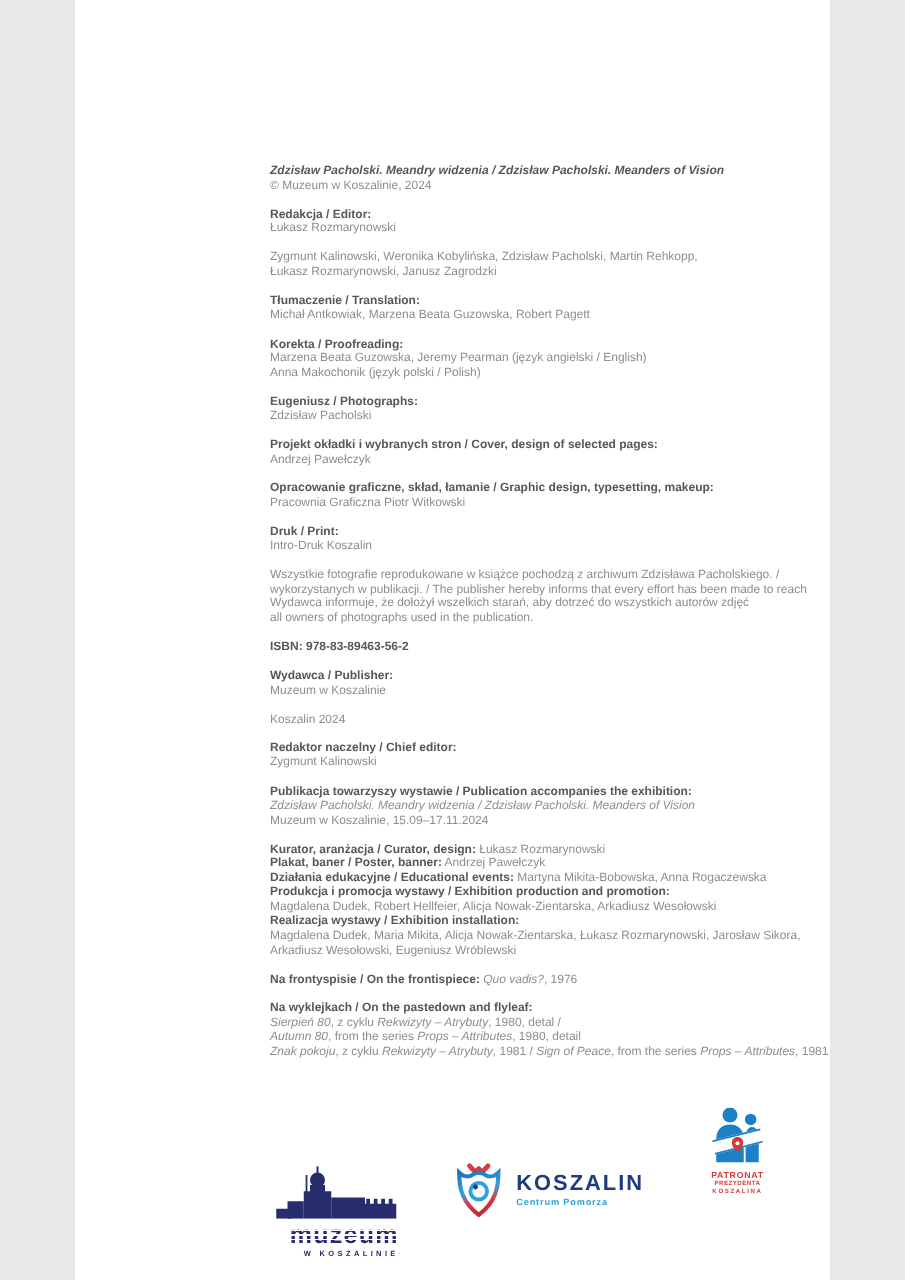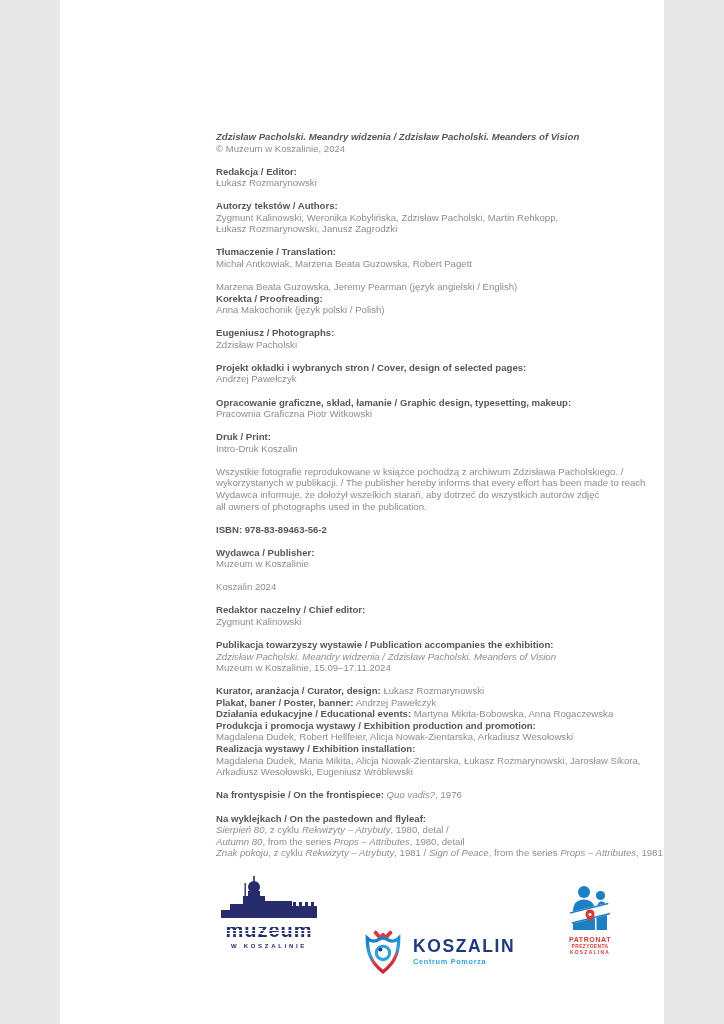--- a/index.html
+++ b/index.html
@@ -24,22 +24,22 @@
     white-space:nowrap;
     color:#8b8d90;
   }
   .seg-r{color:#8b8d90;font-weight:normal;font-style:normal;}
   .seg-b{color:#56575a;font-weight:bold;font-style:normal;}
   .seg-i{color:#8b8d90;font-weight:normal;font-style:italic;}
   .seg-bi{color:#56575a;font-weight:bold;font-style:italic;}
 
   
   .muzeum-logo{
-    position:absolute;left:159px;top:876px;width:100px;
-    text-align:center;color:#272c6d;
+    position:absolute;left:159px;top:933px;width:100px;
+    text-align:right;color:#272c6d;
   }
   .muzeum-word{
     position:relative;display:inline-block;
     font-size:20px;font-weight:bold;letter-spacing:1px;line-height:17px;
     color:#272c6d;
   }
   .muzeum-word::after{
     content:"";position:absolute;left:-2px;right:-2px;top:1px;bottom:0;
     background:repeating-linear-gradient(to bottom, transparent 0 2.7px, #ffffff 2.7px 3.8px);
   }
@@ -75,31 +75,30 @@
   <div class="content">
       <div class="block">
         <div class="line"><span class="seg-bi">Zdzisław Pacholski. Meandry widzenia / Zdzisław Pacholski. Meanders of Vision</span></div>
         <div class="line"><span class="seg-r">© Muzeum w Koszalinie, 2024</span></div>
       </div>
       <div class="block">
         <div class="line"><span class="seg-b">Redakcja / Editor:</span></div>
         <div class="line"><span class="seg-r">Łukasz Rozmarynowski</span></div>
       </div>
       <div class="block">
-        <div class="line"><span class="seg-b">Autorzy tekstów / Authors:</span></div>
         <div class="line"><span class="seg-r">Zygmunt Kalinowski, Weronika Kobylińska, Zdzisław Pacholski, Martin Rehkopp,</span></div>
         <div class="line"><span class="seg-r">Łukasz Rozmarynowski, Janusz Zagrodzki</span></div>
       </div>
       <div class="block">
         <div class="line"><span class="seg-b">Tłumaczenie / Translation:</span></div>
         <div class="line"><span class="seg-r">Michał Antkowiak, Marzena Beata Guzowska, Robert Pagett</span></div>
       </div>
       <div class="block">
+        <div class="line"><span class="seg-b">Korekta / Proofreading:</span></div>
         <div class="line"><span class="seg-r">Marzena Beata Guzowska, Jeremy Pearman (język angielski / English)</span></div>
-        <div class="line"><span class="seg-b">Korekta / Proofreading:</span></div>
         <div class="line"><span class="seg-r">Anna Makochonik (język polski / Polish)</span></div>
       </div>
       <div class="block">
         <div class="line"><span class="seg-b">Eugeniusz / Photographs:</span></div>
         <div class="line"><span class="seg-r">Zdzisław Pacholski</span></div>
       </div>
       <div class="block">
         <div class="line"><span class="seg-b">Projekt okładki i wybranych stron / Cover, design of selected pages:</span></div>
         <div class="line"><span class="seg-r">Andrzej Pawełczyk</span></div>
       </div>

